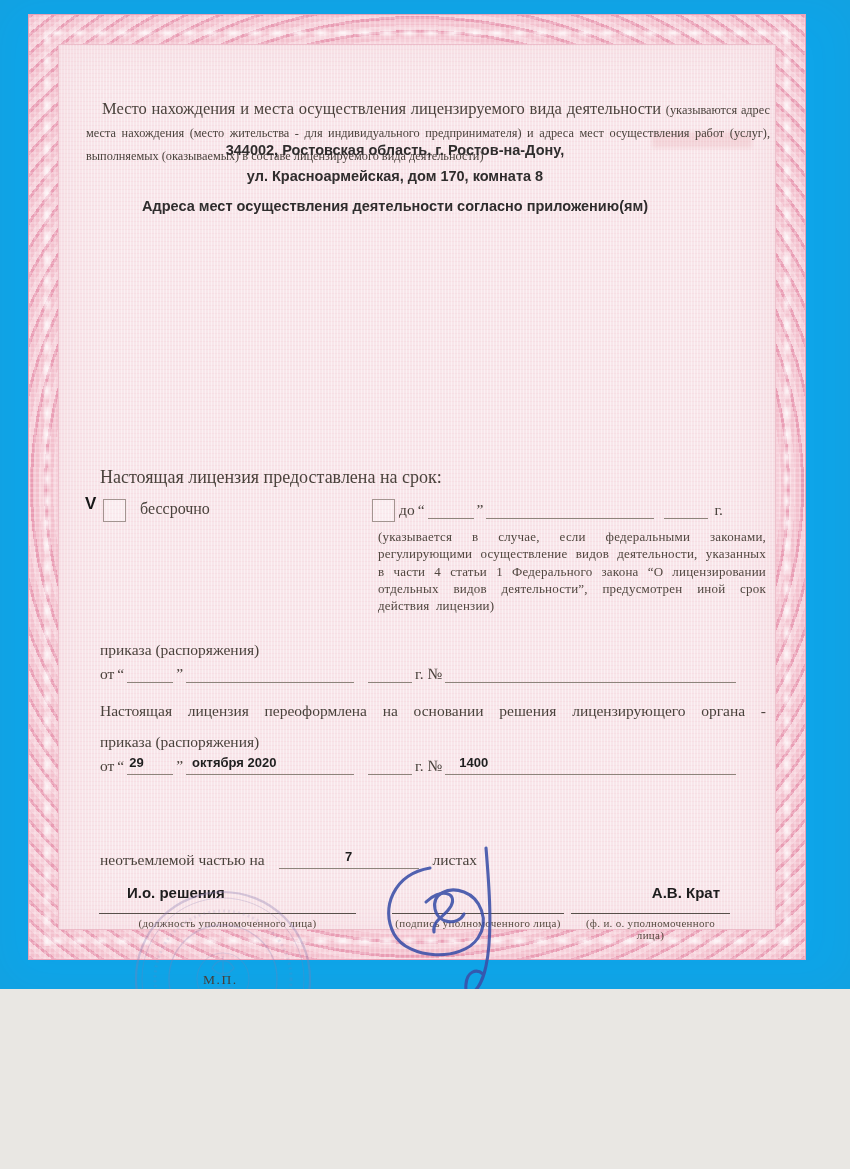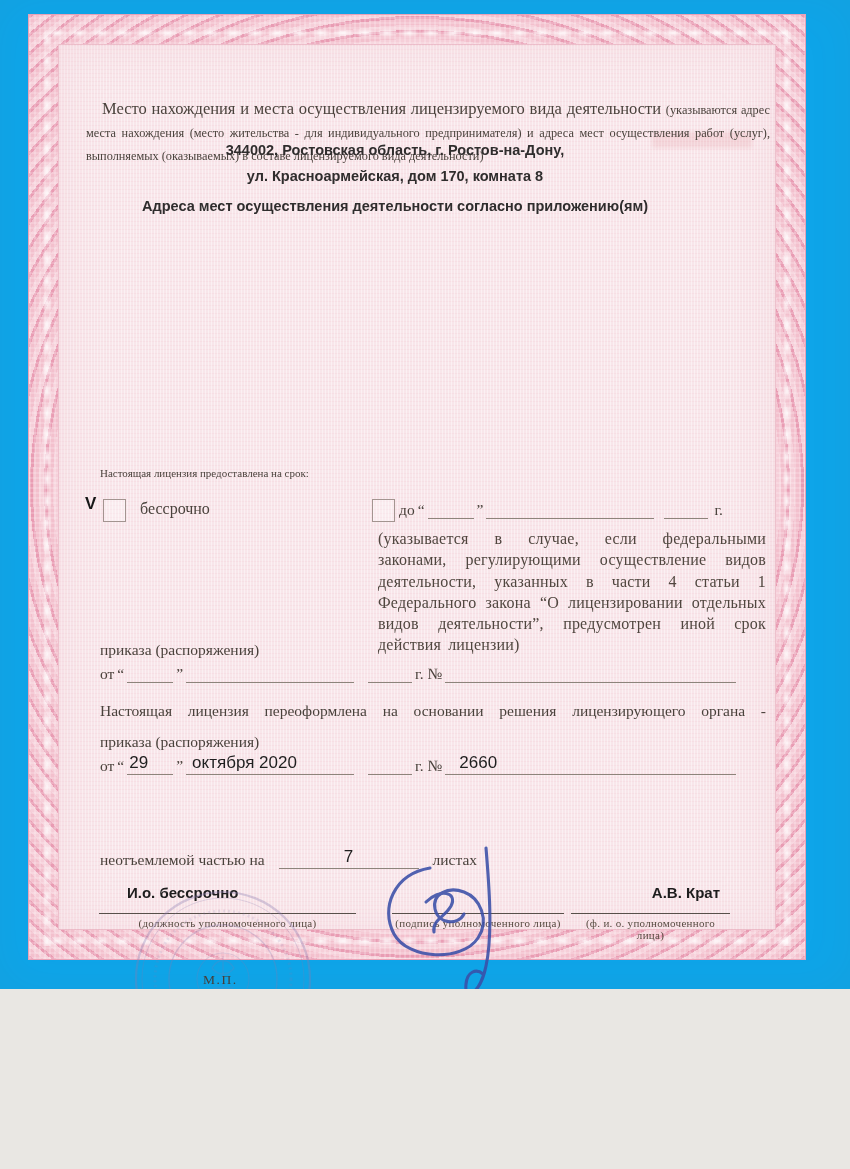--- a/index.html
+++ b/index.html
@@ -37,45 +37,45 @@
   
   .abs{position:absolute;}
   .header-para{left:86px;top:82px;width:684px;text-align:justify;text-indent:16px;line-height:22px;}
   .header-para .lead{font-size:16.5px;}
   .header-para .lead-note{font-size:12.3px;}
   .address{left:95px;top:142px;width:600px;text-align:center;
     font-family:"Liberation Sans","DejaVu Sans",sans-serif;font-weight:bold;
     font-size:14.5px;color:#2f2d2d;}
   .address div{margin-bottom:10px;}
   .address .a3{margin-top:14px;}
-  .term-title{left:100px;top:467px;font-size:11px;}
+  .term-title{left:100px;top:467px;font-size:18px;}
   .vmark{left:85px;top:494px;font-family:"Liberation Sans",sans-serif;font-weight:bold;font-size:17px;color:#171717;}
   .checkbox{width:21px;height:21px;border:1.5px solid #a39490;background:rgba(255,255,255,.25);}
   .cb1{left:103px;top:499px;}
   .cb2{left:372px;top:499px;}
   .lbl-perpetual{left:140px;top:500px;font-size:16px;}
   .until-row{left:399px;top:500px;display:flex;align-items:flex-end;font-size:15.5px;}
   .q{padding:0 3px;color:#4a423c;}
   .blank{border-bottom:1px solid #8d847b;height:18px;display:inline-block;white-space:nowrap;}
   .w46{width:46px;} .w168{width:168px;} .w44{width:44px;}
   .sp10{width:10px;} .sp14{width:14px;}
   .suffix{padding-left:6px;}
-  .term-note{left:378px;top:528px;width:388px;font-size:16px;line-height:1.33;
+  .term-note{left:378px;top:528px;width:388px;font-size:13px;line-height:1.33;
     text-align:justify;color:#50463f;word-spacing:3px;letter-spacing:.2px;}
   .para-just{text-align:justify;-moz-text-align-last:justify;text-align-last:justify;font-size:15.5px;}
   .granted-l1{left:100px;top:610px;width:666px;}
   .granted-l2{left:100px;top:641px;font-size:15.5px;}
   .fill-row{display:flex;align-items:flex-end;font-size:15.5px;}
   .row-granted{left:100px;top:664px;width:636px;}
   .row-reissued{left:100px;top:756px;width:636px;}
   .reissued-l1{left:100px;top:702px;width:666px;}
   .reissued-l2{left:100px;top:733px;font-size:15.5px;}
   .flex1{flex:1;}
-  .val{font-family:"Liberation Sans","DejaVu Sans",sans-serif;font-weight:normal;
-    font-size:17px;color:#1f1f1f;display:inline-block;transform:translateY(-3px);}
+  .val{font-family:"Liberation Sans","DejaVu Sans",sans-serif;font-weight:bold;
+    font-size:13px;color:#1f1f1f;display:inline-block;transform:translateY(-3px);}
   .pl2{padding-left:2px;}  .pl6{padding-left:6px;} .pl14{padding-left:14px;}
   .annex-r1{left:100px;top:810px;width:666px;display:flex;align-items:flex-end;font-size:15.5px;justify-content:space-between;}
   .annex-r2{left:100px;top:850px;display:flex;align-items:flex-end;font-size:15.5px;}
   .w120{width:120px;text-align:left;} .w140{width:140px;text-align:center;margin:0 14px;}
   
   .sig-col{position:absolute;top:884px;}
   .col1{left:99px;width:257px;} .col2{left:392px;width:172px;} .col3{left:571px;width:159px;}
   .sig-value{height:29px;border-bottom:1px solid #57504a;
     font-family:"Liberation Sans","DejaVu Sans",sans-serif;font-weight:bold;font-size:15px;color:#1d1d1d;}
   .col1 .sig-value{padding-left:28px;}
@@ -141,31 +141,31 @@
   <div class="abs reissued-l2">приказа (распоряжения)</div>
   <div class="abs fill-row row-reissued">
     <span>от</span>
     <span class="q">“</span>
     <span class="blank w46"><span class="val pl2">29</span></span>
     <span class="q">”</span>
     <span class="blank w168"><span class="val pl6">октября 2020</span></span>
     <span class="sp14"></span>
     <span class="blank w44"></span>
     <span class="q">г. №</span>
-    <span class="blank flex1"><span class="val pl14">2660</span></span>
+    <span class="blank flex1"><span class="val pl14">1400</span></span>
   </div>
 
   <div class="abs annex-r2">
     <span>неотъемлемой частью на</span>
     <span class="blank w140"><span class="val">7</span></span>
     <span>листах</span>
   </div>
 
   <div class="sig-col col1">
-    <div class="sig-value">И.о. бессрочно</div>
+    <div class="sig-value">И.о. решения</div>
     <div class="sig-caption">(должность уполномоченного лица)</div>
   </div>
   <div class="sig-col col2">
     <div class="sig-value"></div>
     <div class="sig-caption">(подпись уполномоченного лица)</div>
   </div>
   <div class="sig-col col3">
     <div class="sig-value">А.В. Крат</div>
     <div class="sig-caption">(ф. и. о. уполномоченного лица)</div>
   </div>

